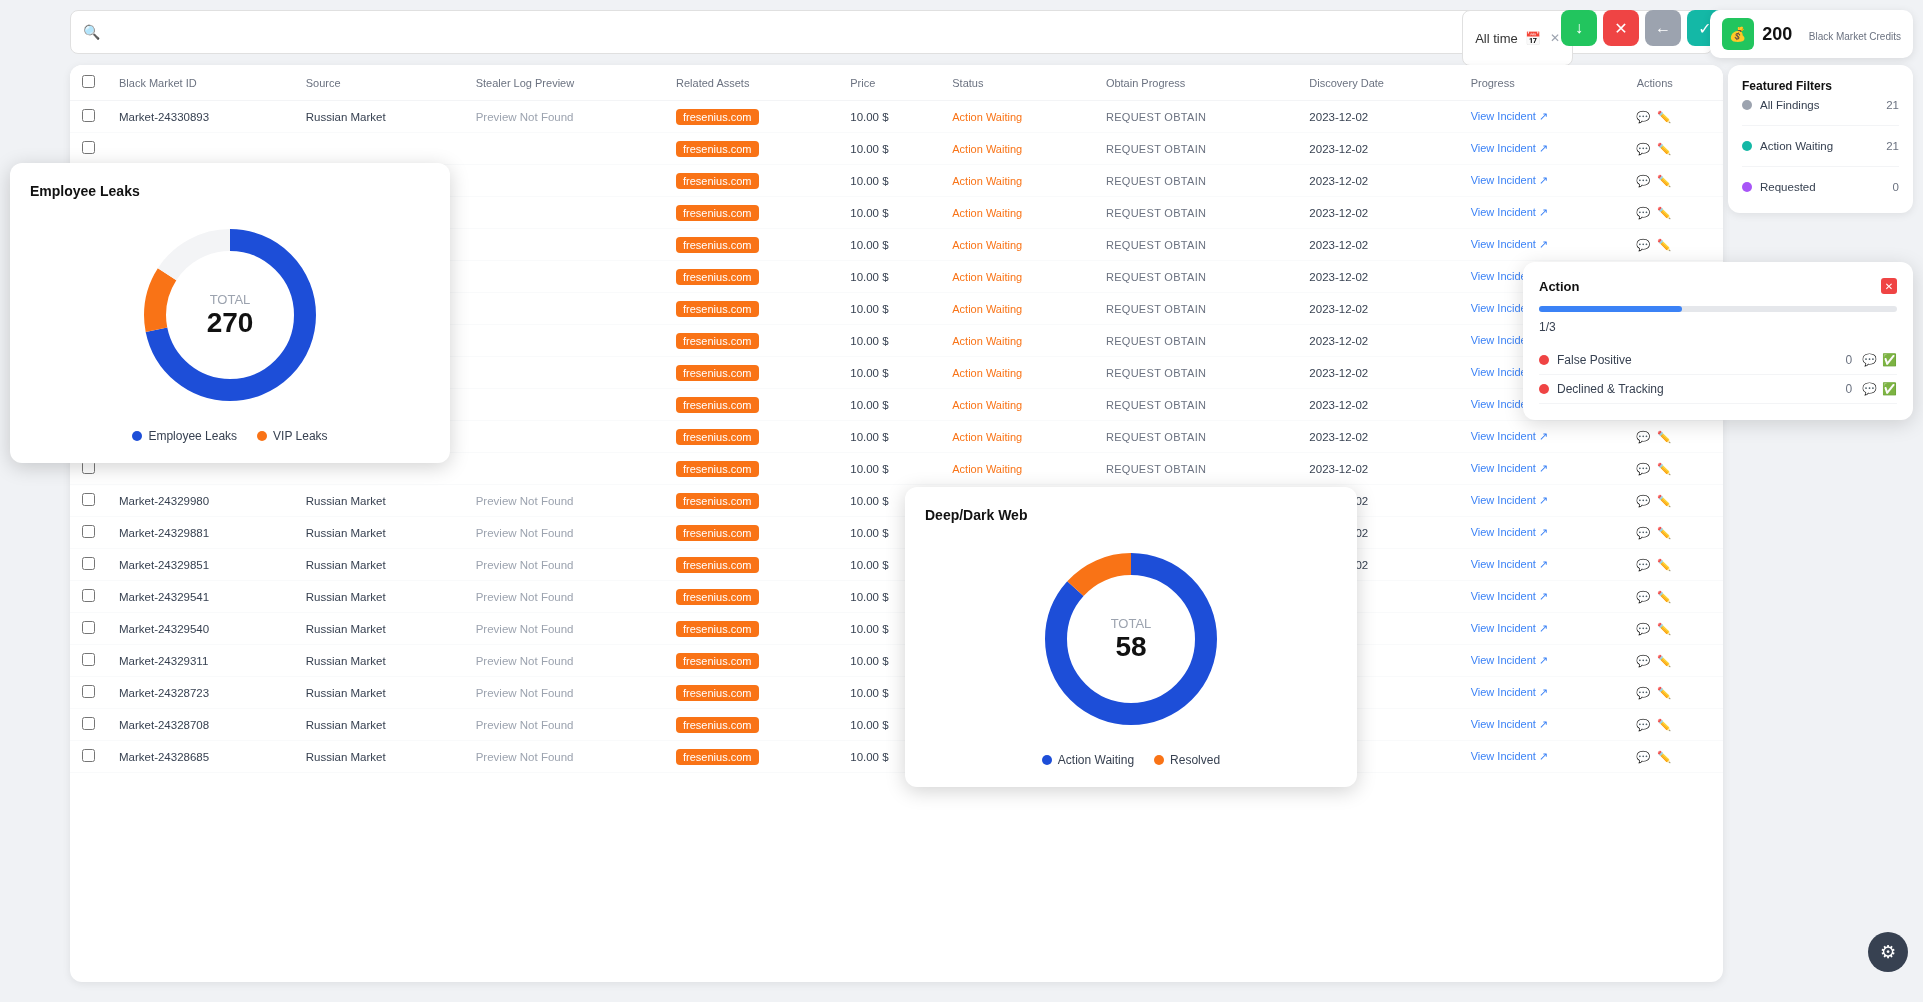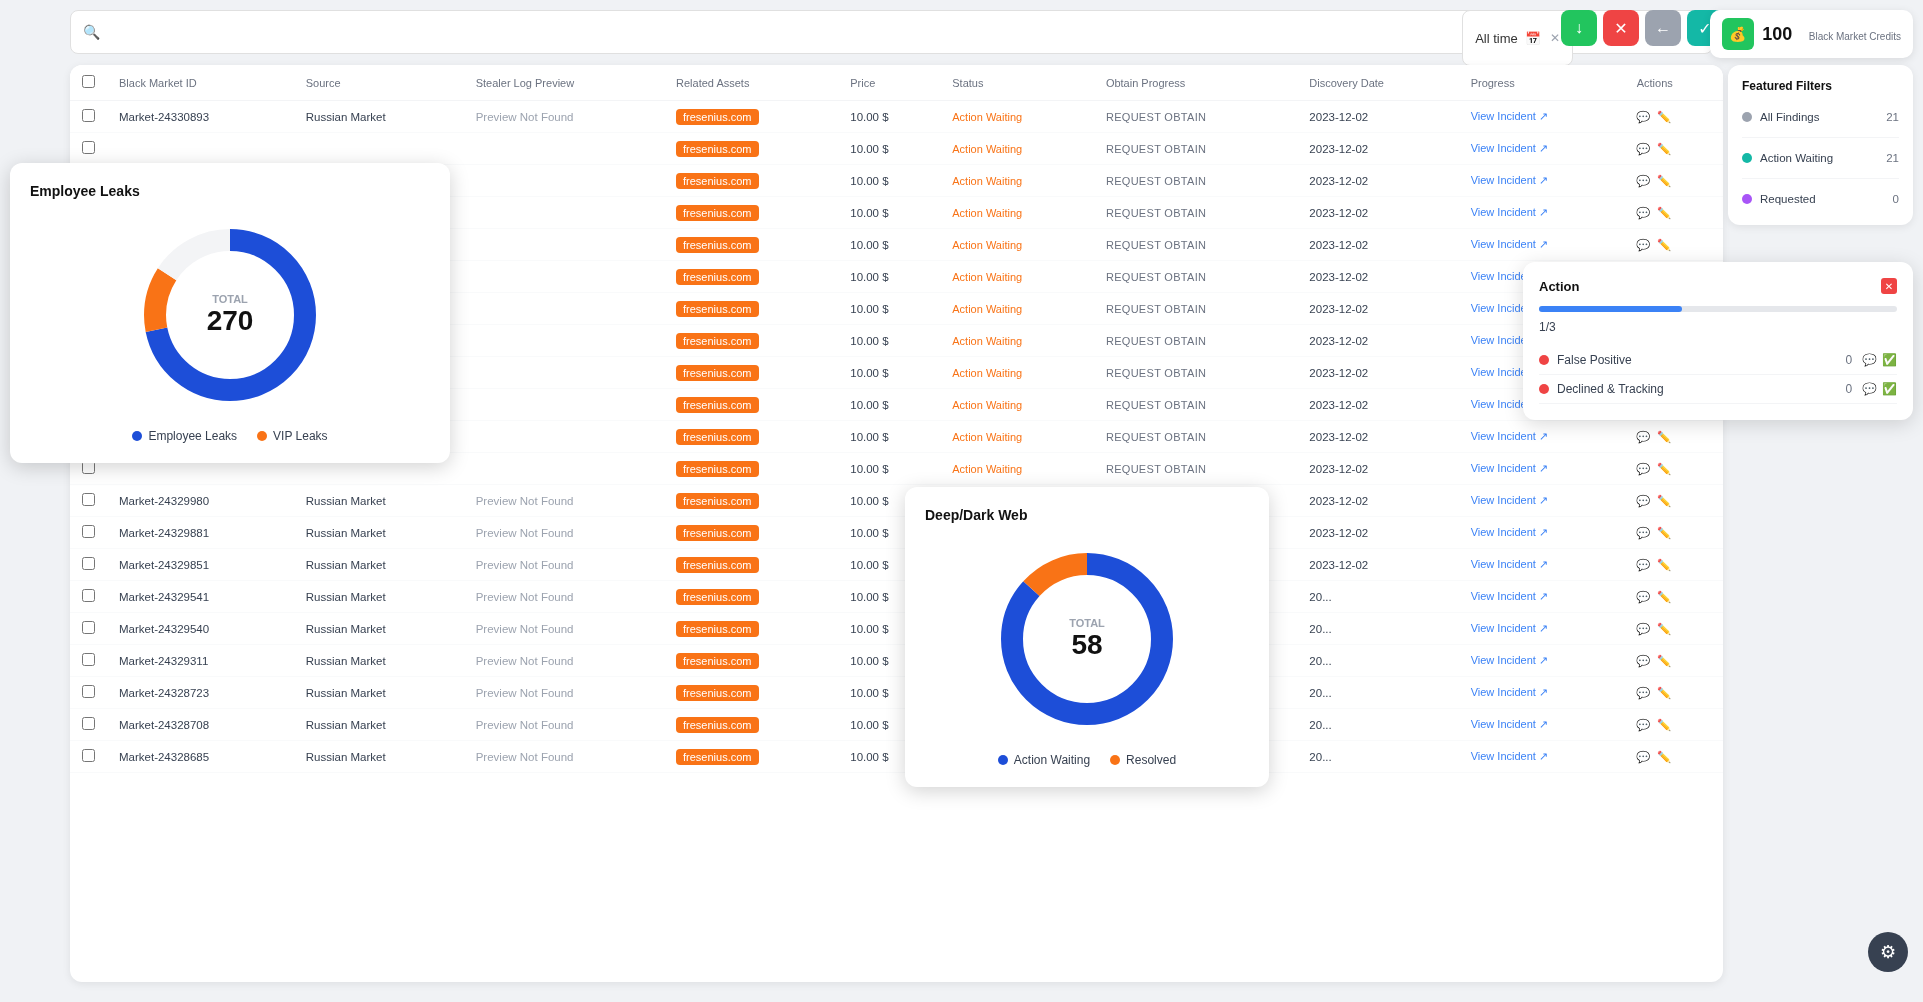--- a/index.html
+++ b/index.html
@@ -229,21 +229,21 @@
       width: 185px;
       background: #fff;
       border-radius: 12px;
       box-shadow: 0 2px 8px rgba(0,0,0,0.08);
       padding: 14px;
     }
     .filters-title {
       font-size: 12px;
       font-weight: 600;
       color: #111;
-      margin-bottom: 12px;
+      margin-bottom: 0;
     }
     .filter-item {
       display: flex;
       align-items: center;
       justify-content: space-between;
       padding: 6px 0;
     }
     .filter-left {
       display: flex;
       align-items: center;
@@ -389,23 +389,23 @@
       height: 200px;
     }
     .donut-total-label {
       position: absolute;
       top: 50%;
       left: 50%;
       transform: translate(-50%, -50%);
       text-align: center;
     }
     .donut-total-text {
-      font-size: 11px;
+      font-size: 13px;
       color: #9ca3af;
-      font-weight: 700;
+      font-weight: 400;
       display: block;
     }
     .donut-total-num {
       font-size: 28px;
       font-weight: 700;
       color: #111;
       display: block;
     }
 
     .donut-legend {
@@ -424,21 +424,21 @@
       width: 10px;
       height: 10px;
       border-radius: 50%;
     }
 
     
     .deep-dark-popup {
       position: absolute;
       top: 487px;
       left: 905px;
-      width: 364px;
+      width: 452px;
       background: #fff;
       border-radius: 12px;
       box-shadow: 0 4px 20px rgba(0,0,0,0.18);
       padding: 20px;
       z-index: 10;
     }
 
     
     .settings-icon-btn {
       position: absolute;
@@ -888,21 +888,21 @@
       </td>
     </tr>
           </tbody>
       </table>
     </div>
   </div>
 
   <div class="credits-badge">
     <div class="credits-icon">💰</div>
     <div class="credits-text-wrap">
-      <span class="credits-number">100</span>
+      <span class="credits-number">200</span>
       <span class="credits-label">Black Market Credits</span>
     </div>
   </div>
 
   <div class="filters-panel">
     <div class="filters-title">Featured Filters</div>
 
     <div class="filter-item">
       <div class="filter-left">
         <div class="filter-dot" style="background:#9ca3af"></div>

